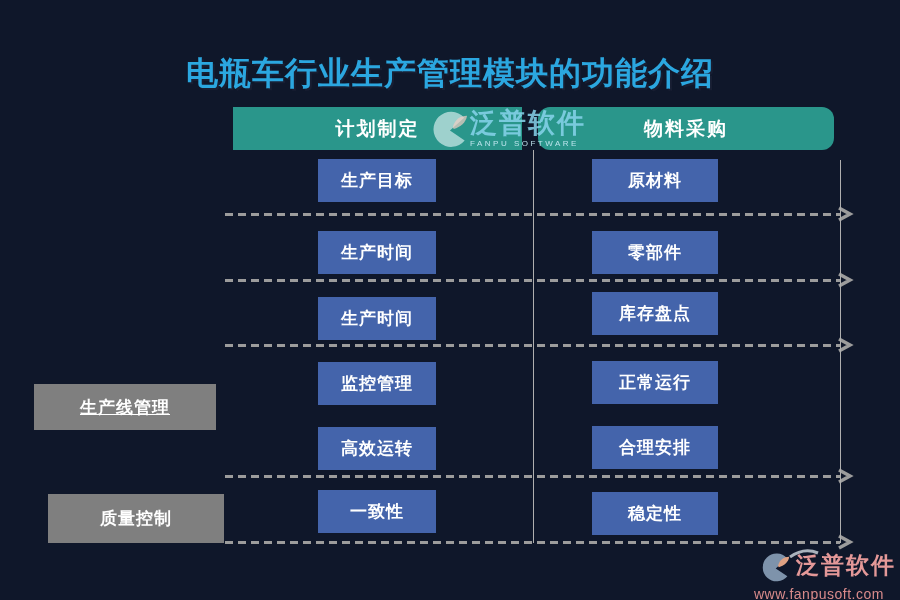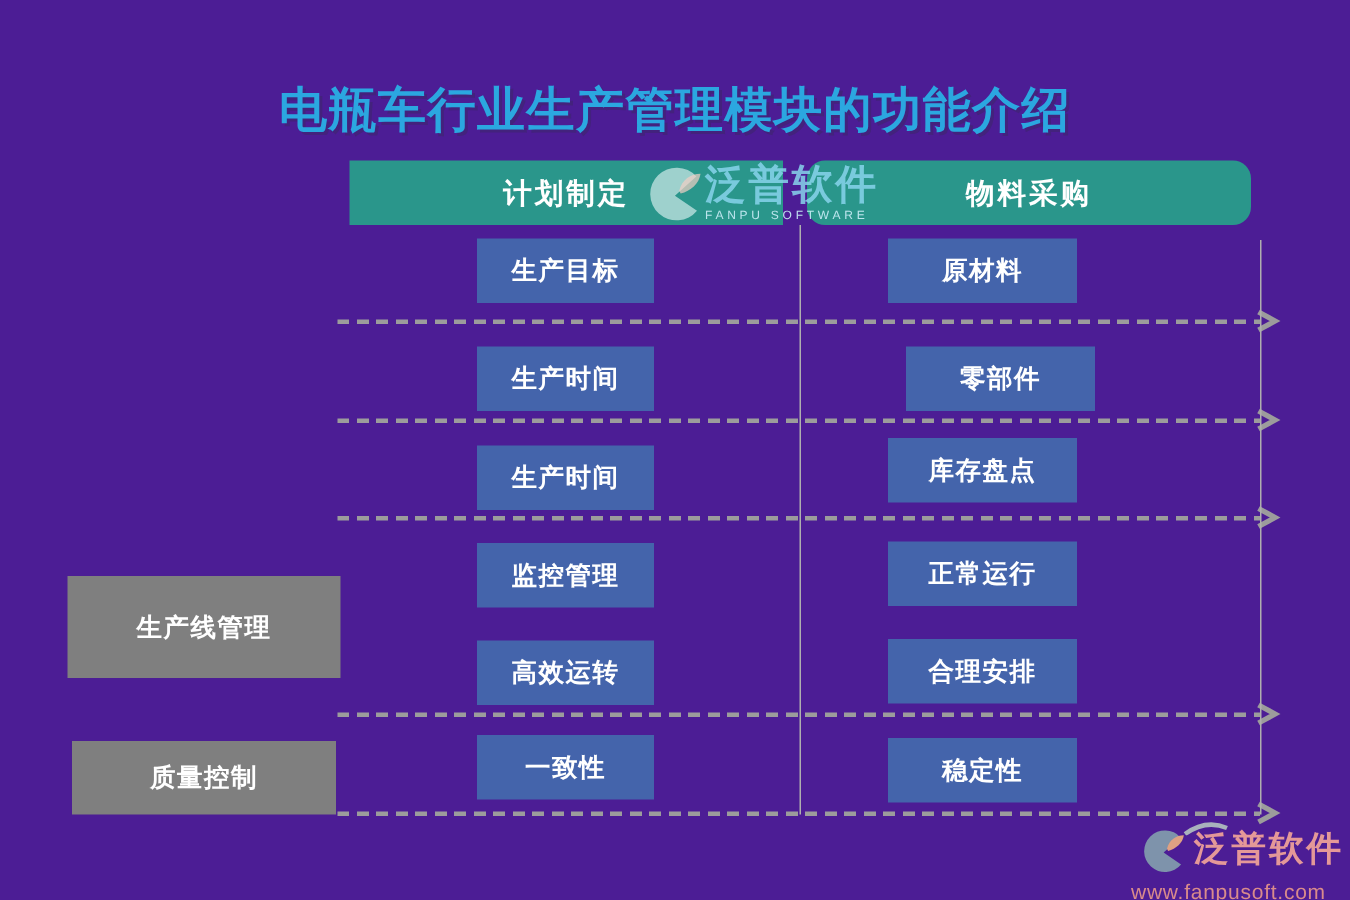--- a/index.html
+++ b/index.html
@@ -1,17 +1,17 @@
 <!DOCTYPE html>
 <html><head>
 <meta charset="utf-8">
 <style>
   html,body{margin:0;padding:0;background:#fff;}
   #canvas{
-    position:relative;width:900px;height:600px;background:#4c1d95;
+    position:relative;width:900px;height:600px;background:#0f172a;
     overflow:hidden;font-family:"Liberation Sans","DejaVu Sans",sans-serif;
   }
   .title{
     position:absolute;left:0;right:0;top:52px;text-align:center;
     font-size:32px;font-weight:bold;color:#2BA7E0;letter-spacing:1px;
     text-shadow:2px 2px 0 rgba(45,45,70,0.30);
   }
   .hdr{
     position:absolute;top:107px;height:43px;background:#2A968B;color:#fff;
     display:flex;align-items:center;justify-content:center;
@@ -19,25 +19,25 @@
   }
   #hdr-plan{left:233px;width:289px;}
   #hdr-material{left:538px;width:296px;border-radius:12px;}
   .box{
     position:absolute;color:#fff;display:flex;align-items:center;justify-content:center;
     font-size:17px;font-weight:bold;letter-spacing:1px;z-index:2;
   }
   .blue{background:#4464AB;left:318px;width:118px;height:43px;}
   .blue.r{left:592px;width:126px;}
   .gray{background:#7F7F7F;}
-  #side-1{left:45px;top:384px;width:182px;height:68px;}
+  #side-1{left:34px;top:384px;width:182px;height:46px;text-decoration:underline;}
   #side-2{left:48px;top:494px;width:176px;height:49px;}
   #lb1{top:159px;} #lb2{top:231px;} #lb3{top:297px;}
   #lb4{top:362px;} #lb5{top:427px;} #lb6{top:490px;}
-  #rb1{top:159px;} #rb2{top:231px;margin-left:12px;} #rb3{top:292px;}
+  #rb1{top:159px;} #rb2{top:231px;} #rb3{top:292px;}
   #rb4{top:361px;} #rb5{top:426px;} #rb6{top:492px;}
   .dash{
     position:absolute;left:225px;width:615px;height:3px;z-index:0;
     background:repeating-linear-gradient(to right,#9C9C9C 0 8px,transparent 8px 13px);
   }
   #dash-1{top:213px;} #dash-2{top:279px;} #dash-3{top:344px;}
   #dash-4{top:475px;} #dash-5{top:541px;}
   .arrowhead{position:absolute;right:-14px;top:-7px;width:18px;height:16px;}
   .vline{position:absolute;width:1px;background:#AFAFAF;z-index:0;}
   #vline-mid{left:533px;top:150px;height:393px;}

